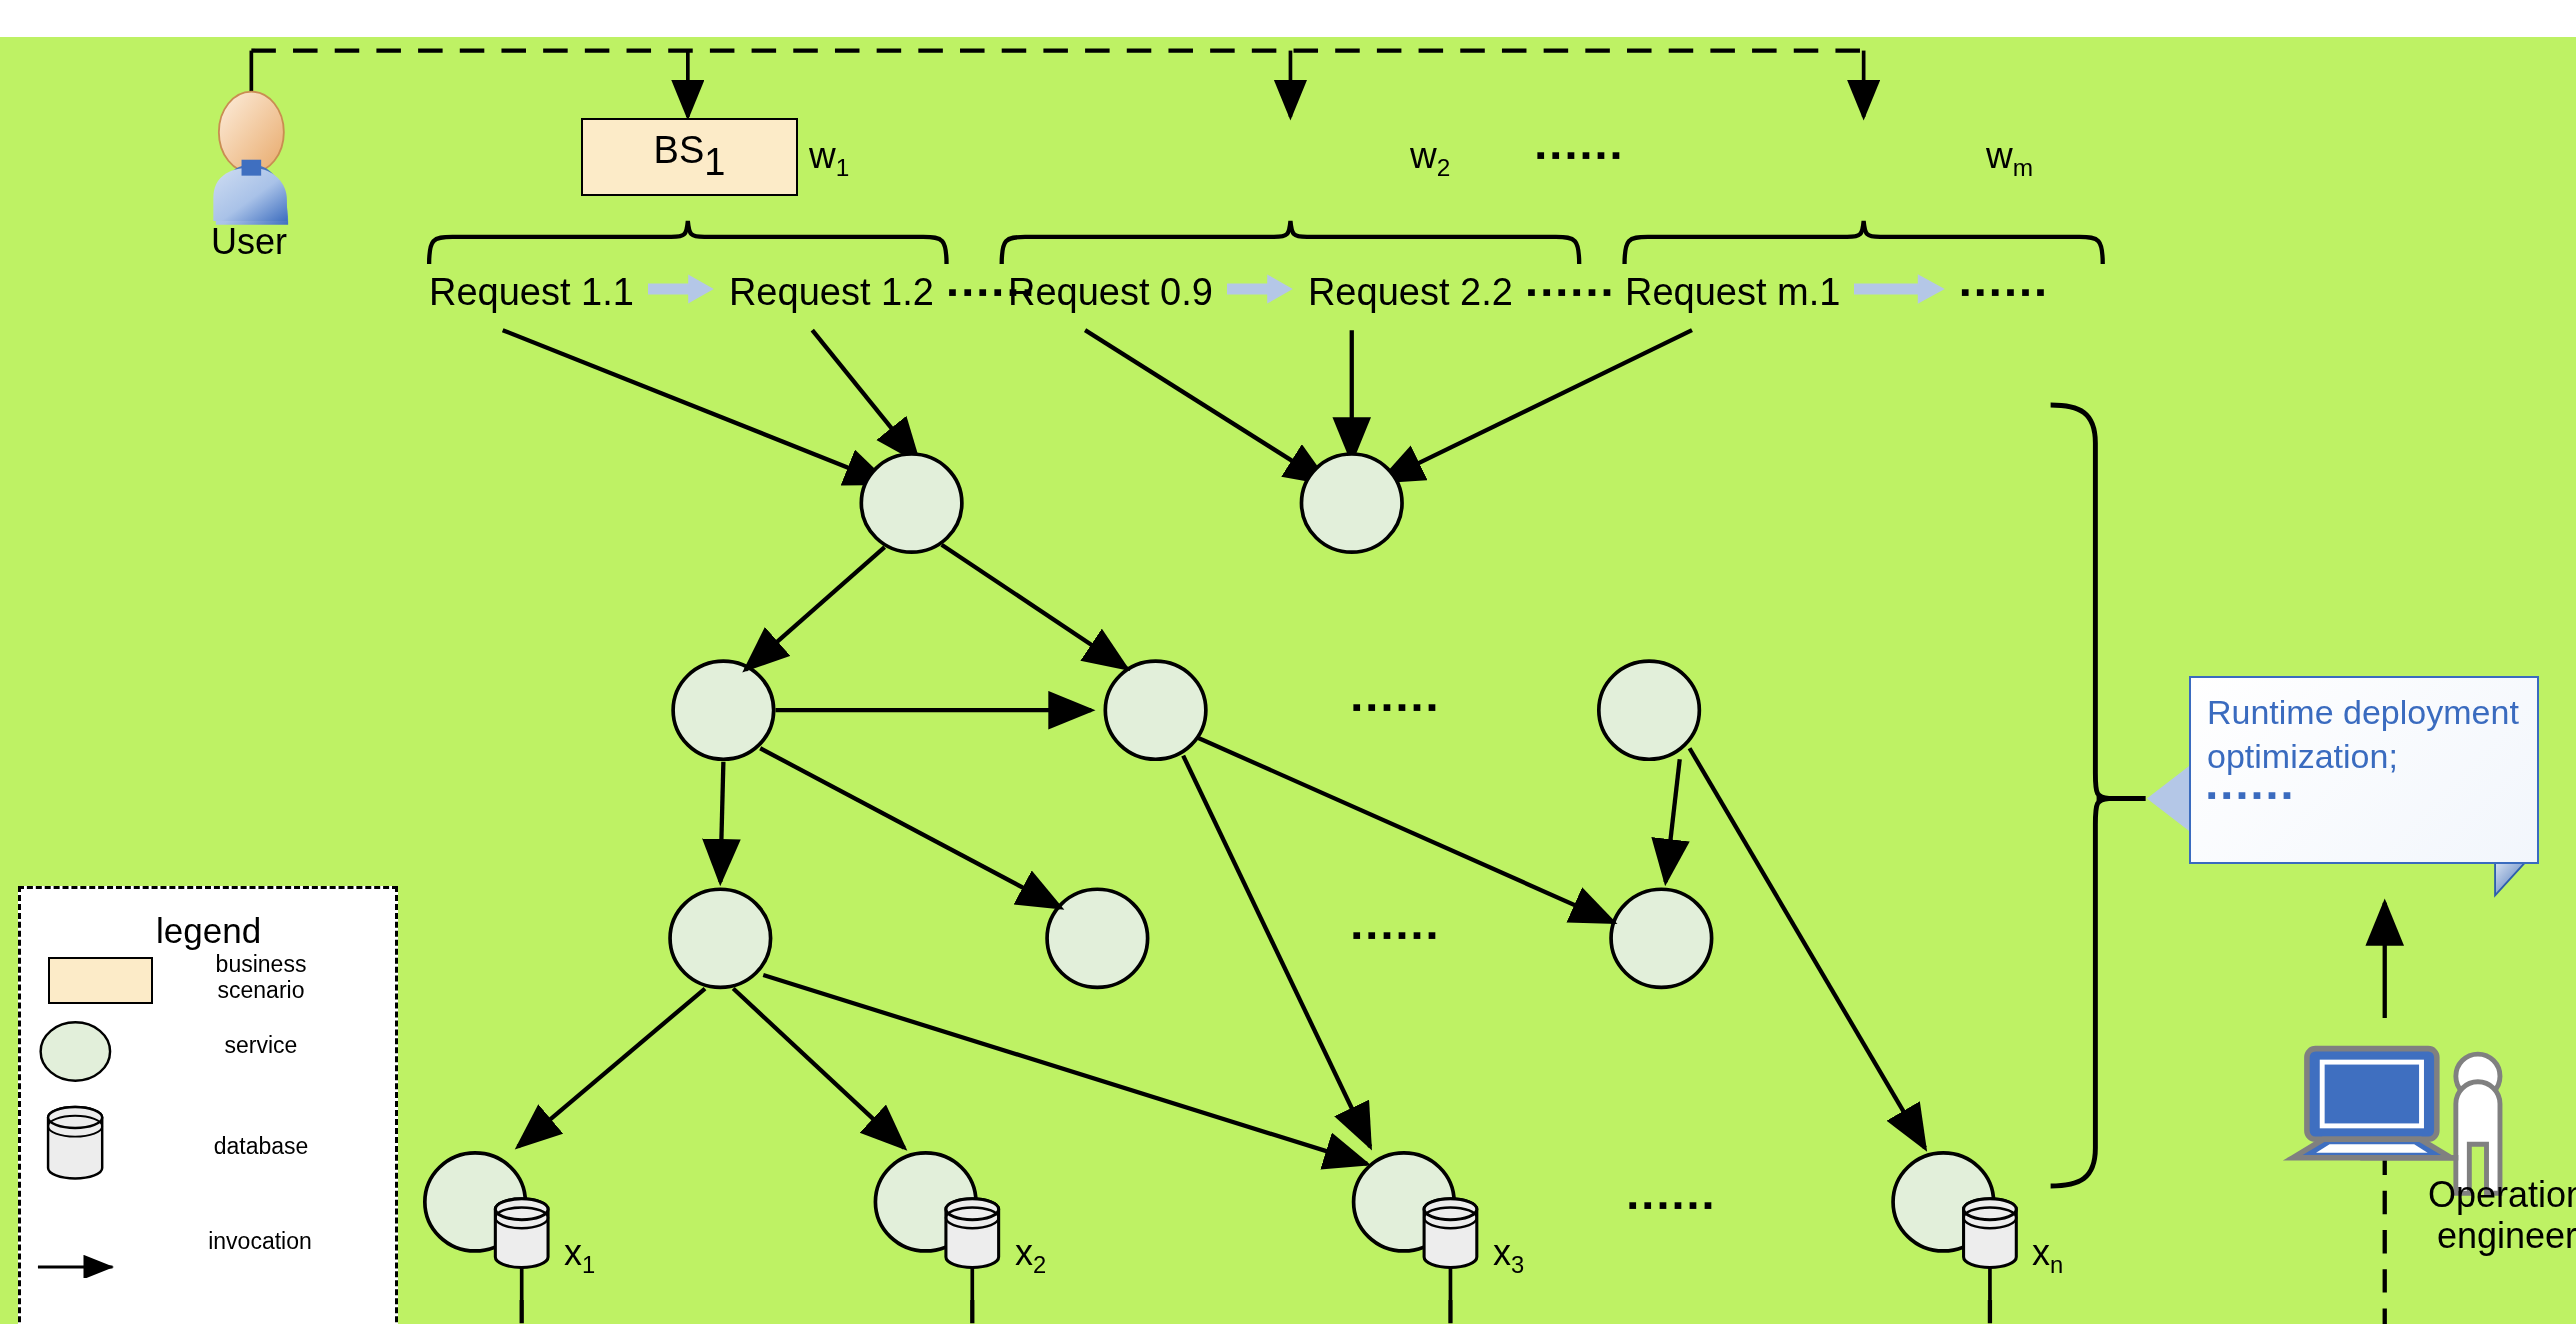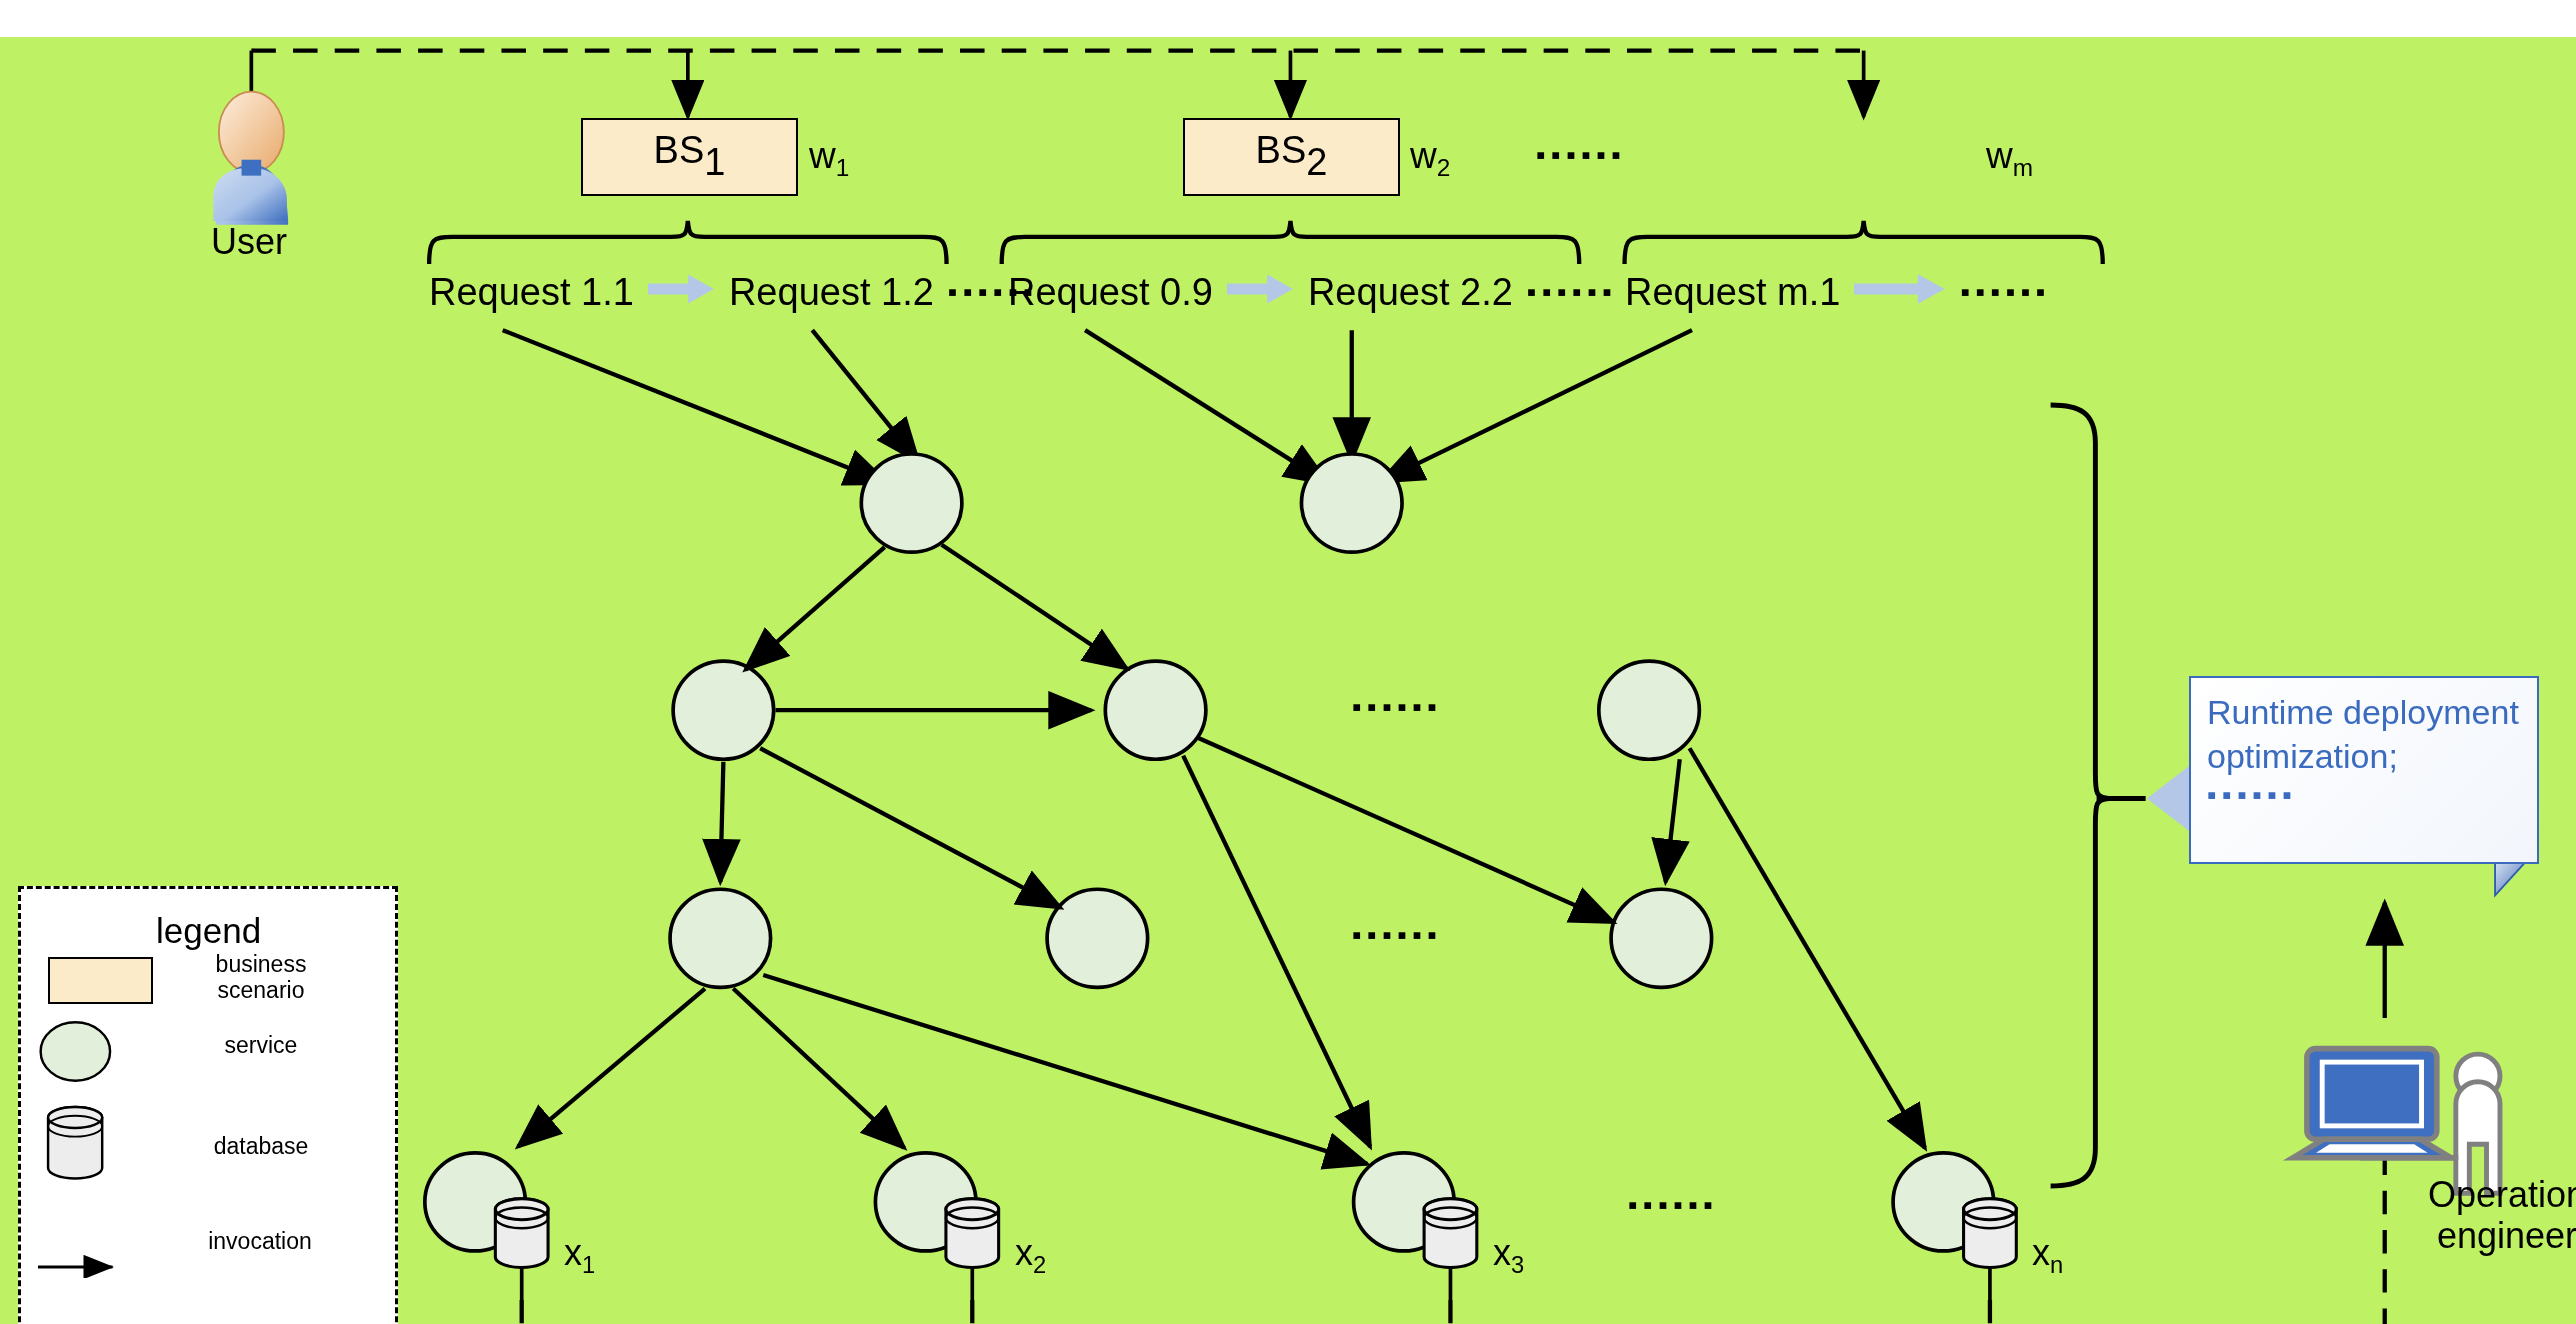--- a/index.html
+++ b/index.html
@@ -188,23 +188,20 @@
     </g>
   </svg>
 
   <div class="bsbox" style="left:581px;top:81px;width:213px;height:74px;">
     <span><span>BS</span><span class="sub">1</span></span>
   </div>
   <div class="wlab" style="left:809px;top:98px;">
     <span>w</span><span class="sub">1</span>
   </div>
 
-  <div class="bsbox" style="left:1183px;top:81px;width:213px;height:74px;">
-    <span><span>BS</span><span class="sub">2</span></span>
-  </div>
   <div class="wlab" style="left:1410px;top:98px;">
     <span>w</span><span class="sub">2</span>
   </div>
 
   <div class="ellip" style="left:1536px;top:103px;">▪▪▪▪▪▪</div>
 
   <div class="wlab" style="left:1986px;top:98px;">
     <span>w</span><span class="sub">m</span>
   </div>
 

